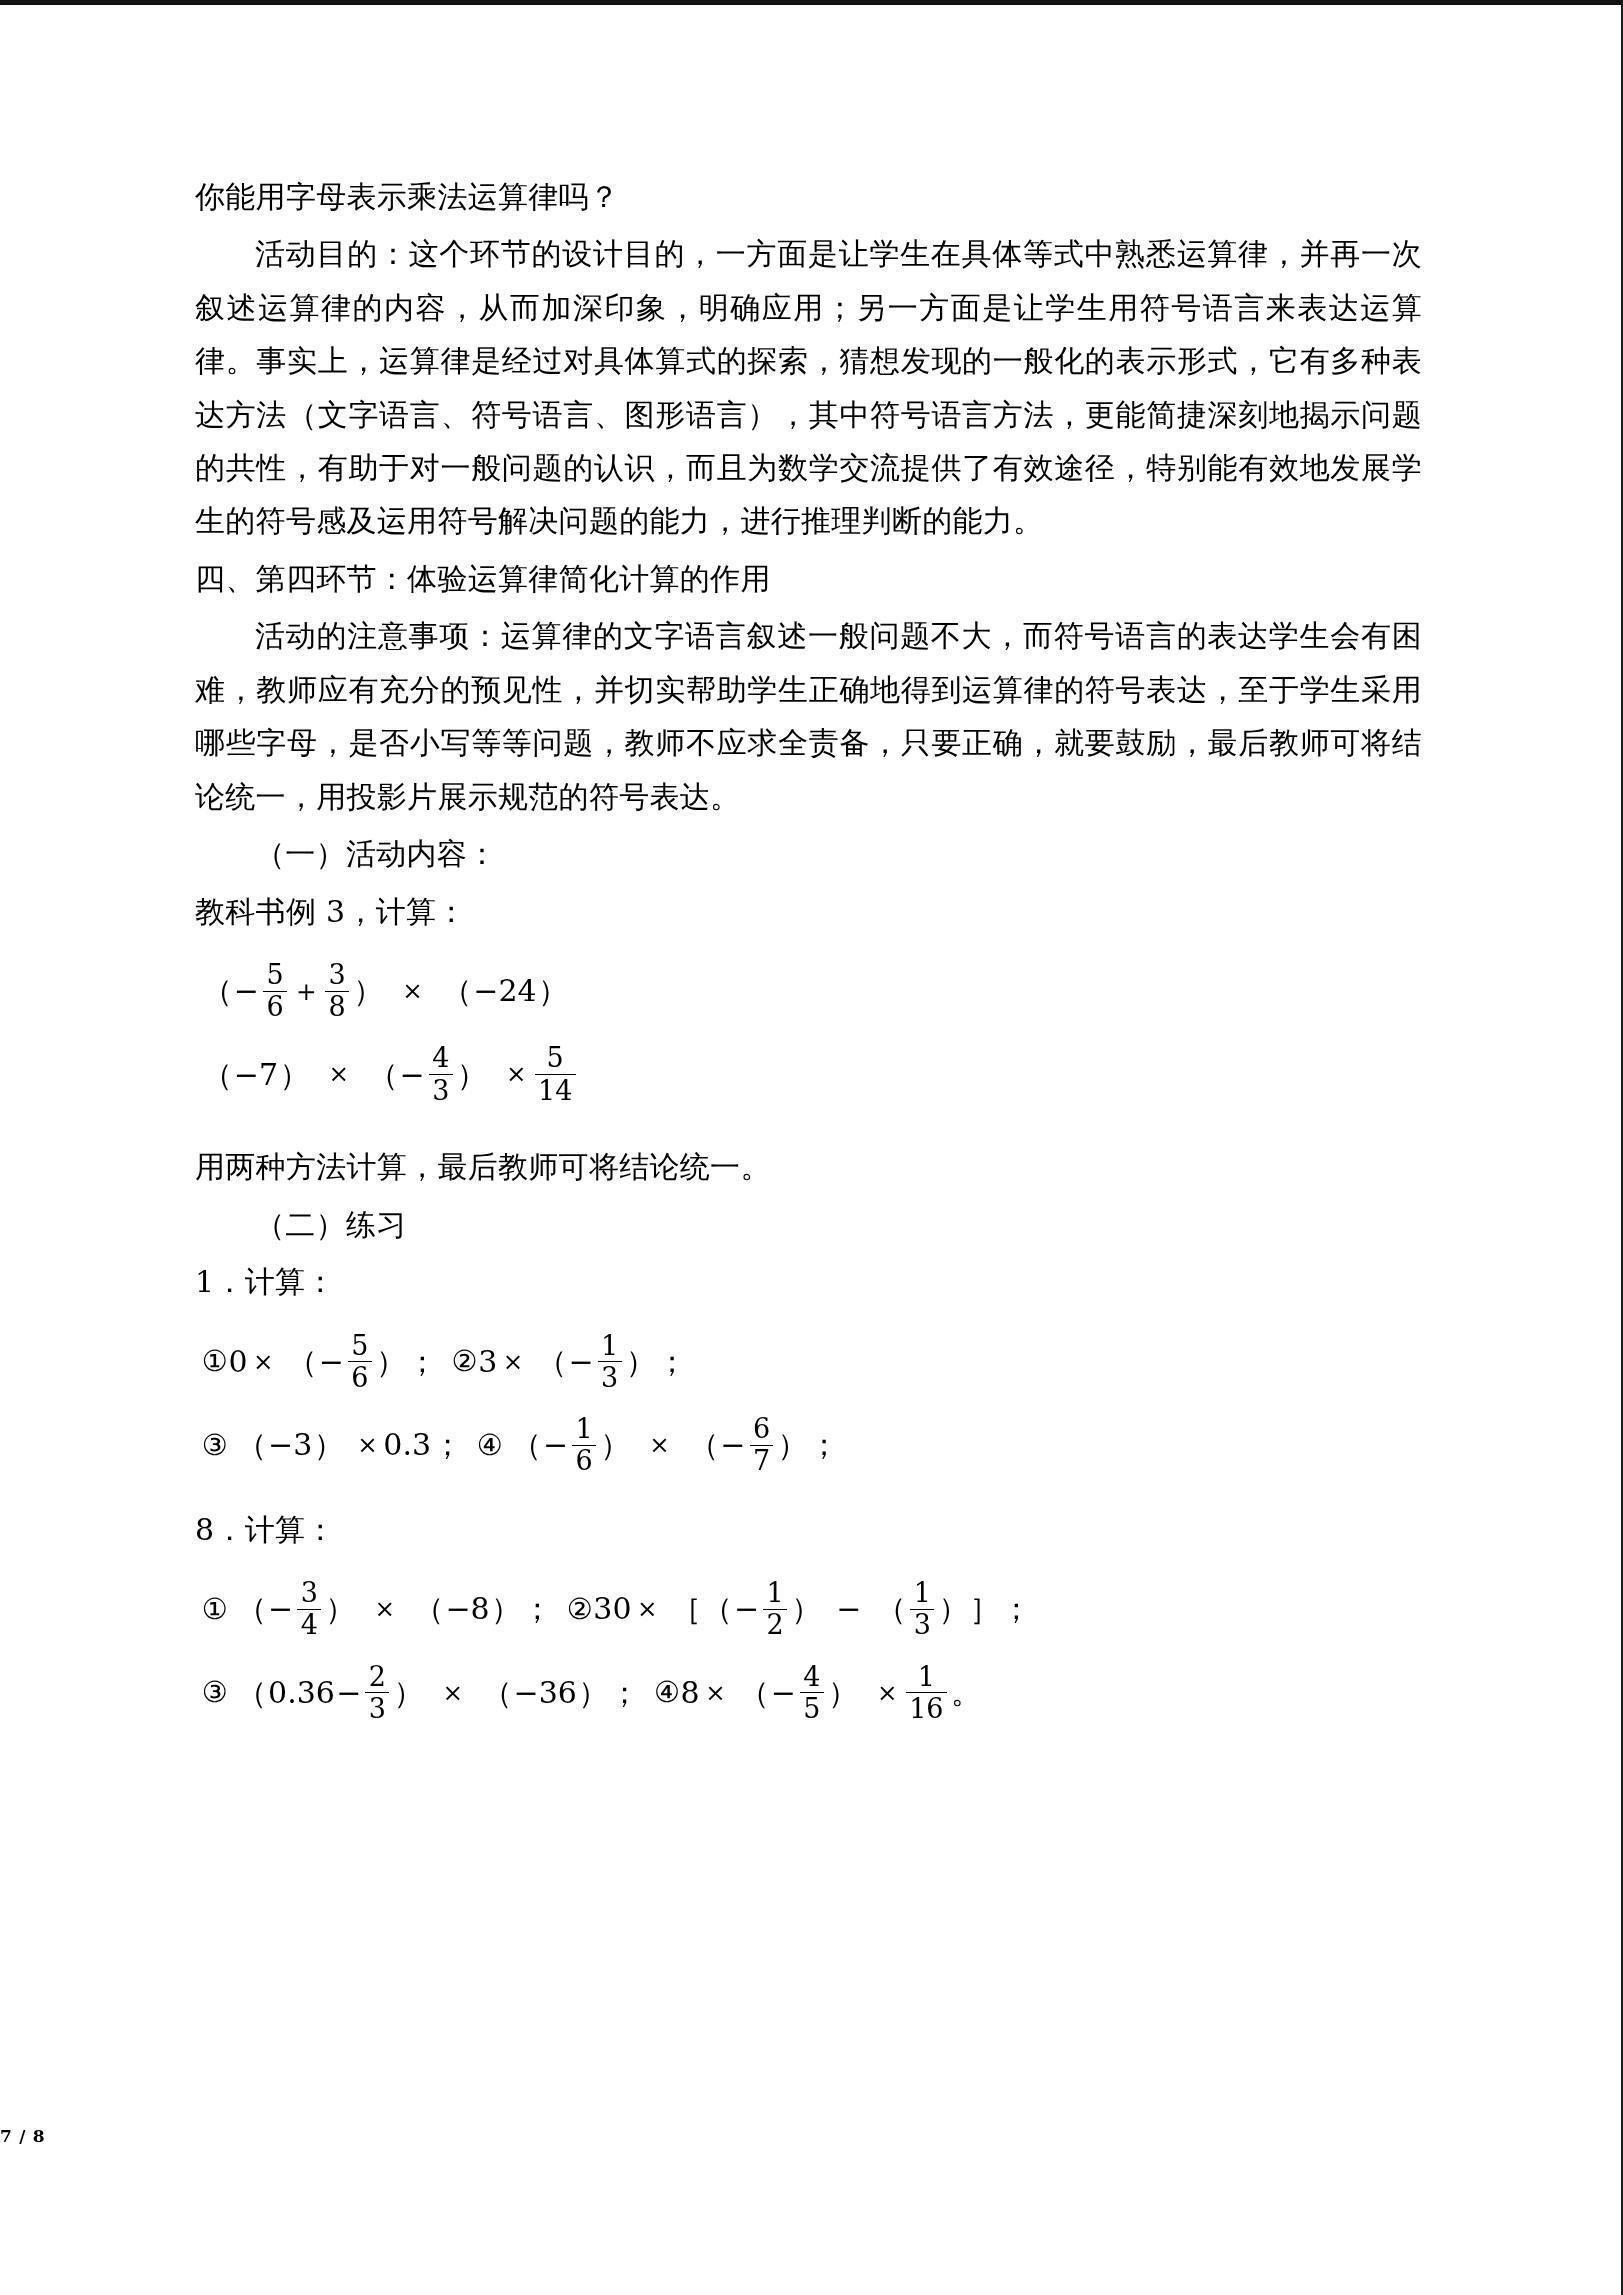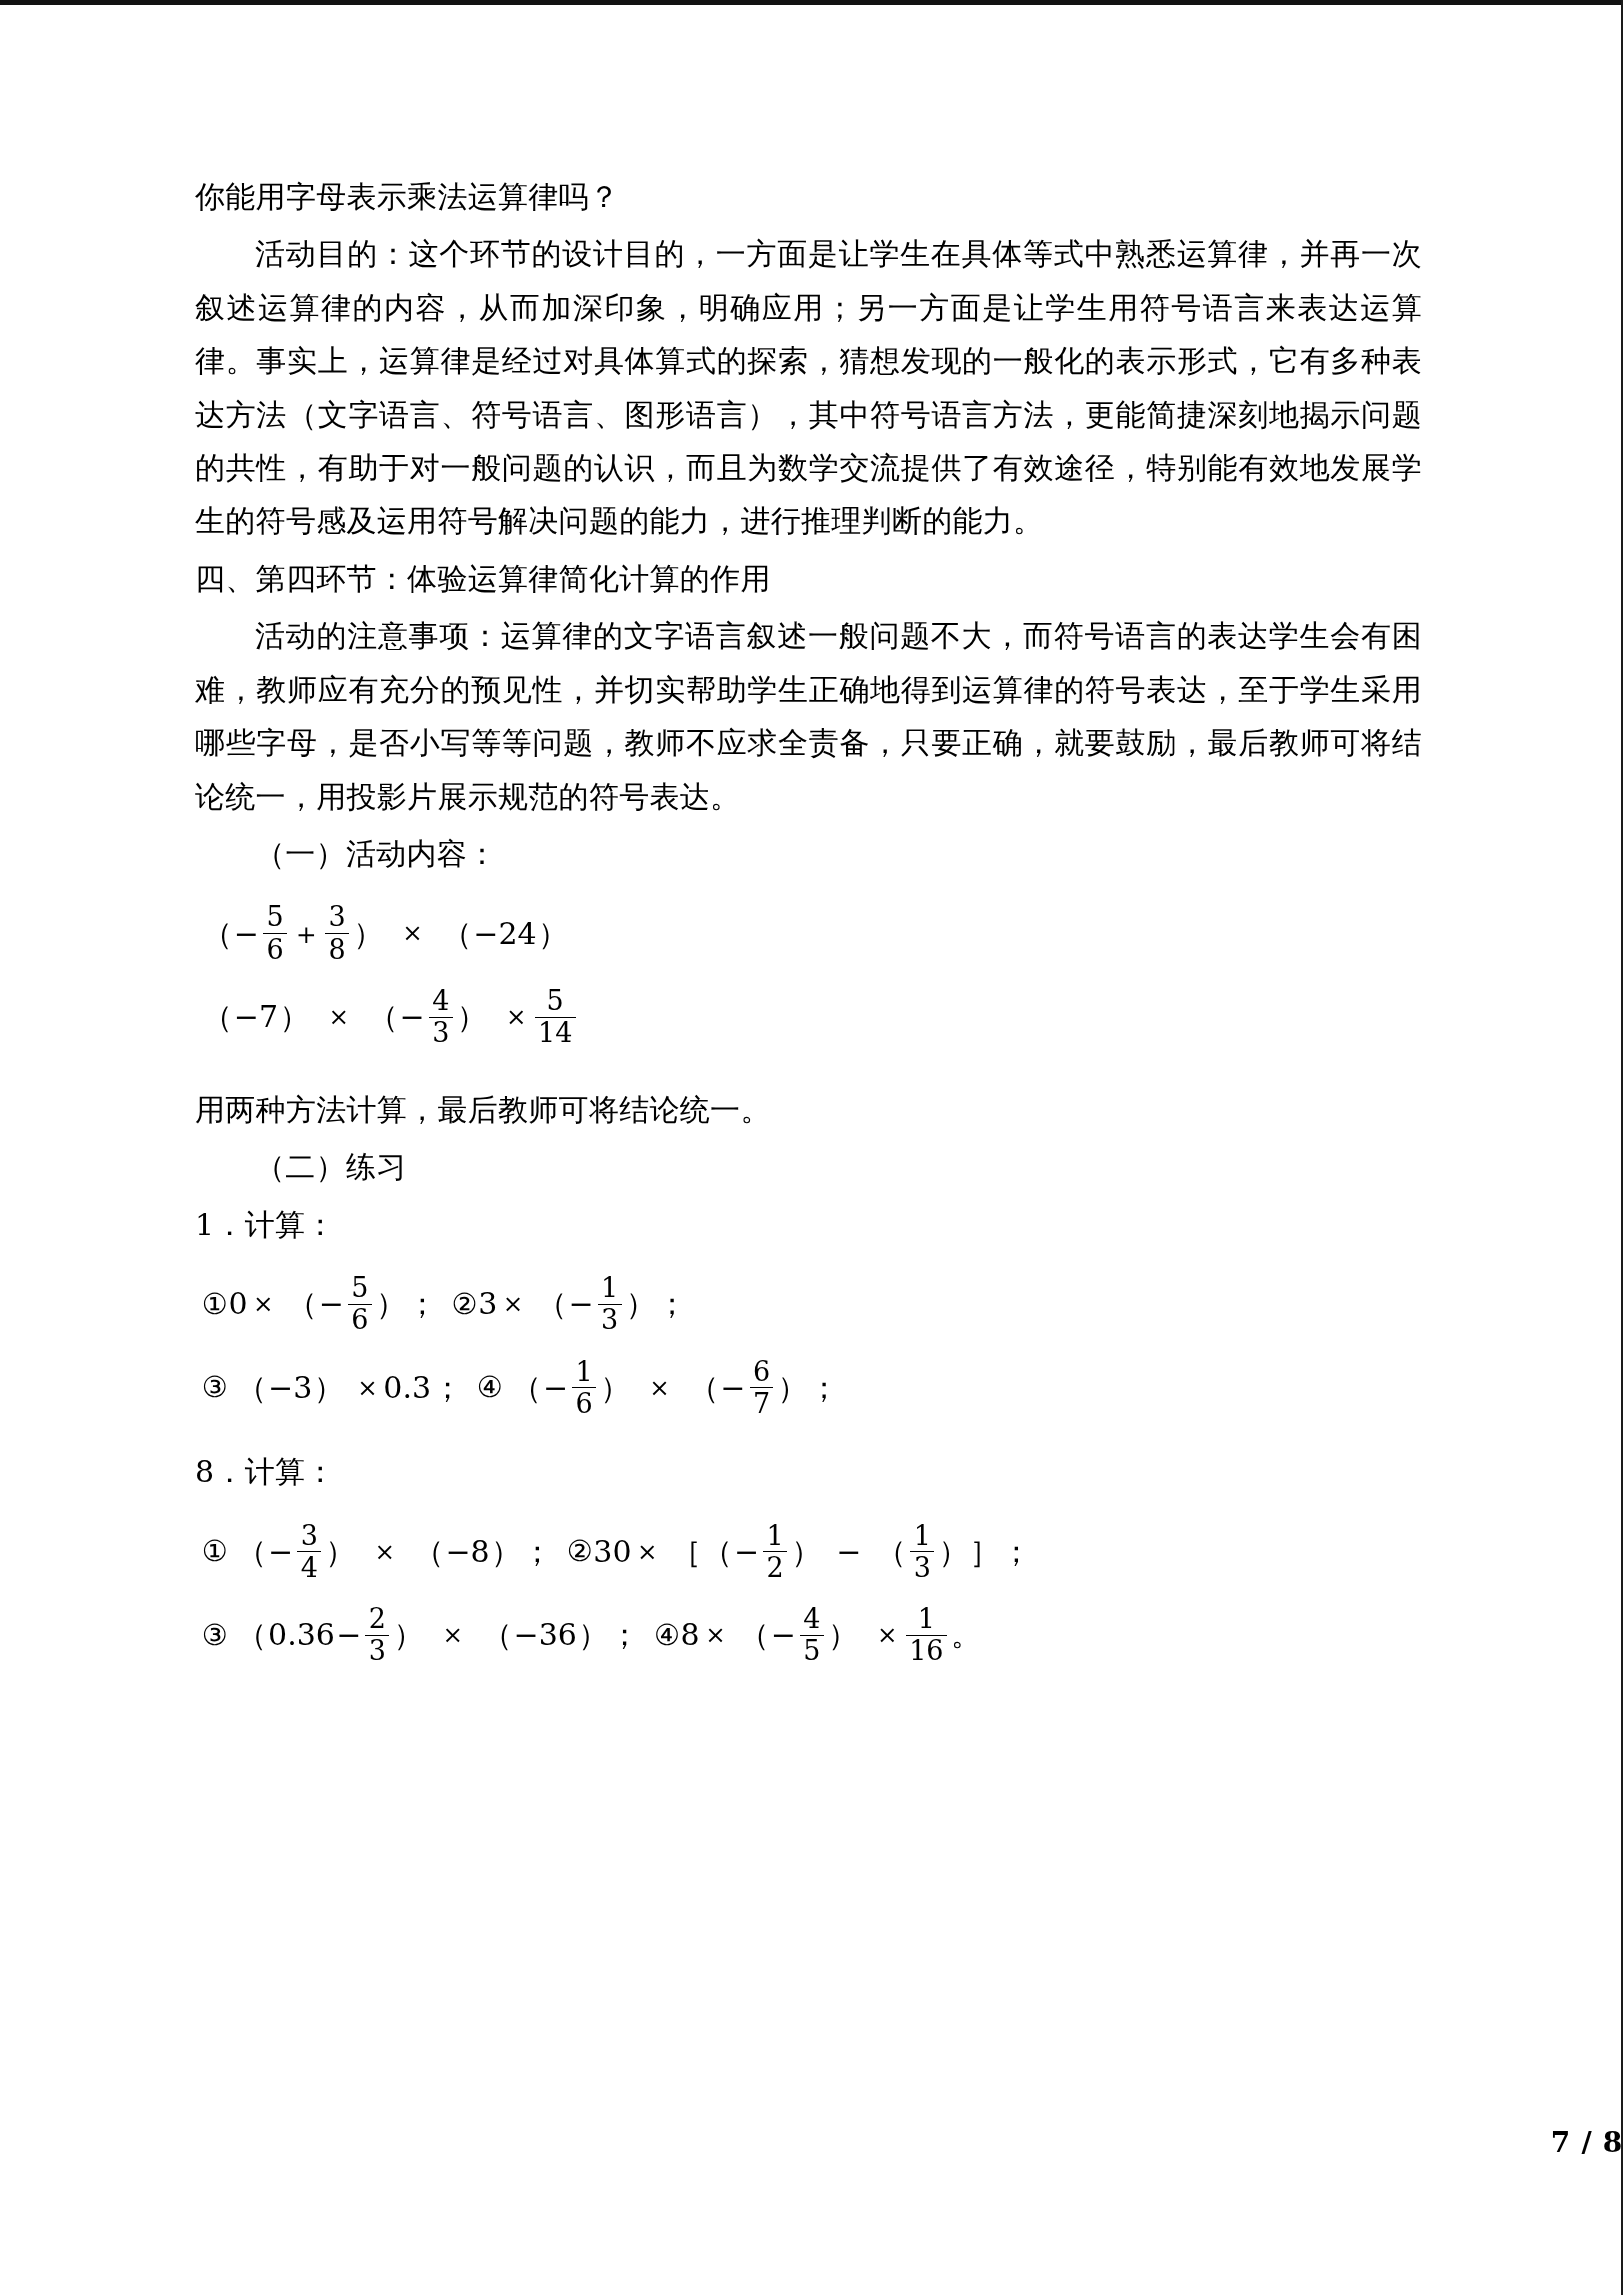--- a/index.html
+++ b/index.html
@@ -108,22 +108,22 @@
     display: inline-block;
     font-size: 29px;
     line-height: 1;
   }
   .gap-md { display:inline-block; width: 13.6px; }
   .page-number {
     position: absolute;
     left: 0;
     top: 2126px;
     width: 1623px;
-    text-align: right;
-    font-size: 28px;
+    text-align: left;
+    font-size: 17px;
     font-weight: bold;
     font-family: "DejaVu Serif", "Liberation Serif", serif;
     letter-spacing: 0.7px;
   }
   .spacer-sm { height: 9.5px; }
   .spacer-md { height: 17.7px; }
 </style>
 </head>
 <body>
 
@@ -137,20 +137,21 @@
     <p class="para noindent">你能用字母表示乘法运算律吗？</p>
 
     <p class="para indent">活动目的：这个环节的设计目的，一方面是让学生在具体等式中熟悉运算律，并再一次叙述运算律的内容，从而加深印象，明确应用；另一方面是让学生用符号语言来表达运算律。事实上，运算律是经过对具体算式的探索，猜想发现的一般化的表示形式，它有多种表达方法（文字语言、符号语言、图形语言），其中符号语言方法，更能简捷深刻地揭示问题的共性，有助于对一般问题的认识，而且为数学交流提供了有效途径，特别能有效地发展学生的符号感及运用符号解决问题的能力，进行推理判断的能力。</p>
 
     <p class="para noindent">四、第四环节：体验运算律简化计算的作用</p>
 
     <p class="para indent">活动的注意事项：运算律的文字语言叙述一般问题不大，而符号语言的表达学生会有困难，教师应有充分的预见性，并切实帮助学生正确地得到运算律的符号表达，至于学生采用哪些字母，是否小写等等问题，教师不应求全责备，只要正确，就要鼓励，最后教师可将结论统一，用投影片展示规范的符号表达。</p>
 
     <p class="para indent">（一）活动内容：</p>
 
+    <p class="para noindent">教科书例 3，计算：</p>
 
     <div class="formula-block formula-indent">
       <span class="mathrow">
         <span class="tok">（</span>
         <span class="tok">−</span>
         <span class="frac">
           <span class="num">5</span>
           <span class="den">6</span>
         </span>
         <span class="tok">＋</span>

